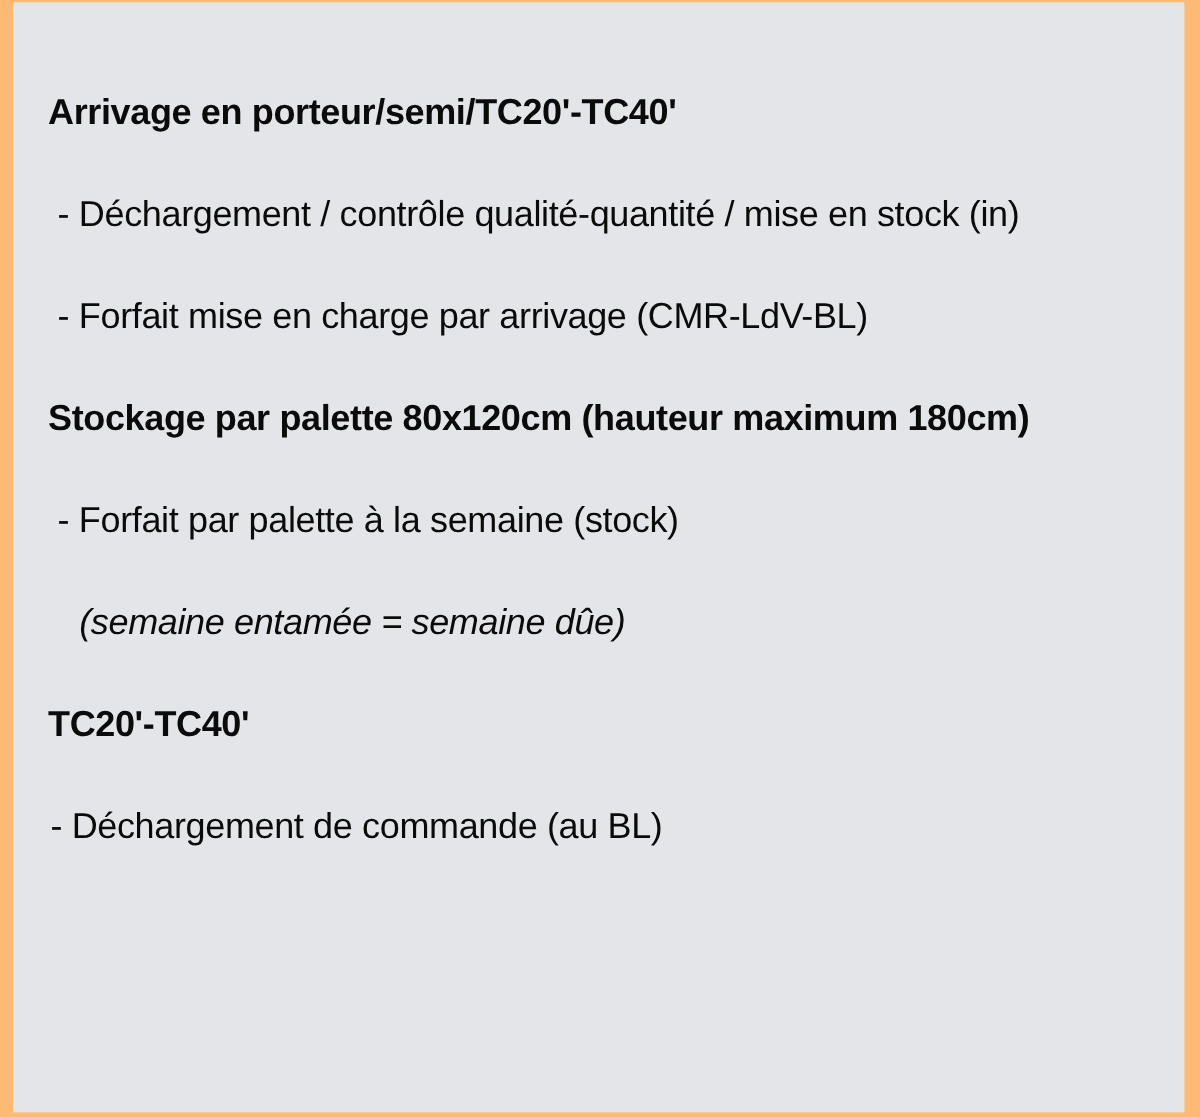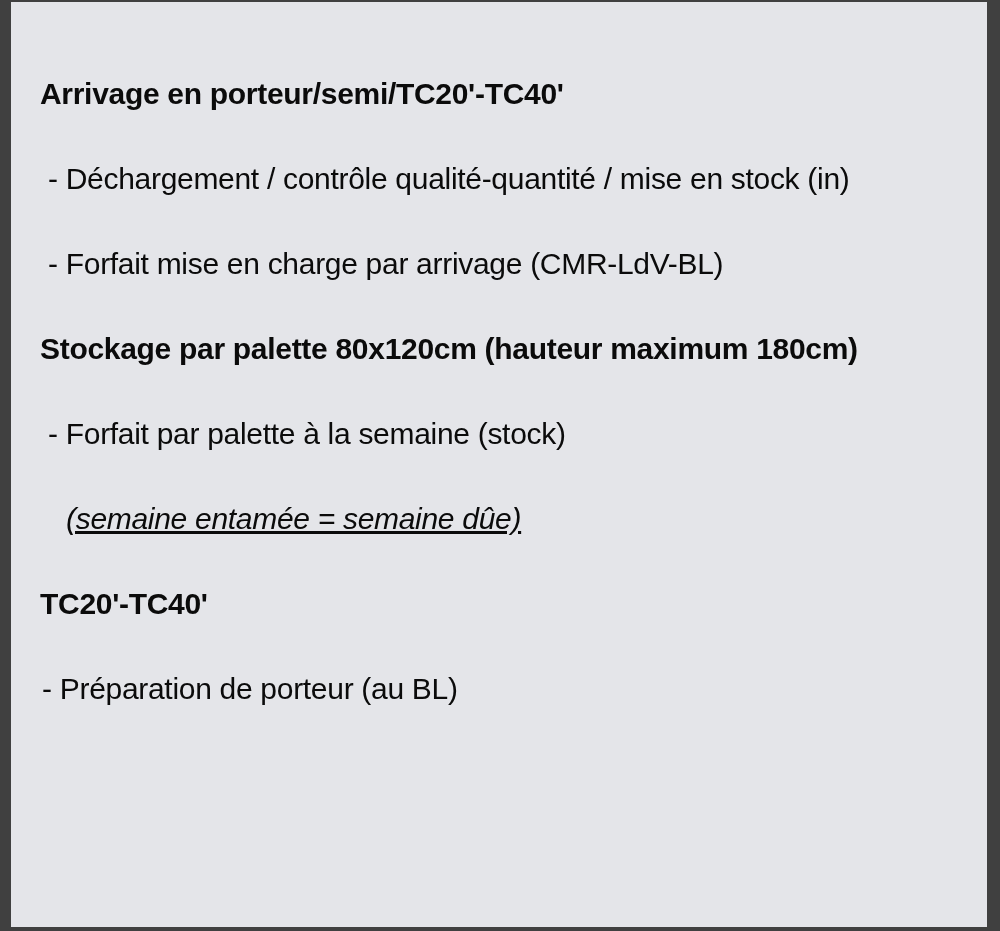--- a/index.html
+++ b/index.html
@@ -8,21 +8,21 @@
     width: 1000px;
     height: 931px;
     background: #000000;
     overflow: hidden;
   }
   .page-frame {
     position: absolute;
     top: 0; left: 0;
     width: 1000px;
     height: 931px;
-    background: #404040;
+    background: #fdba74;
   }
   .doc-panel {
     position: absolute;
     top: 2px;
     left: 11px;
     right: 13px;
     bottom: 4px;
     background: #e4e5e9;
     padding: 69px 18px 0 29px;
     box-sizing: border-box;
@@ -46,34 +46,33 @@
     padding-left: 8px;
   }
   .b-item2 {
     font-weight: normal;
     padding-left: 2px;
   }
   .b-note {
     font-weight: normal;
     font-style: italic;
     padding-left: 26px;
-    text-decoration: underline;
   }
 </style>
 </head>
 <body>
 
 <div class="page-frame">
   <div class="doc-panel">
     <div id="blocks">
         <p class="b-heading">Arrivage en porteur/semi/TC20'-TC40'</p>
         <p class="b-item">- Déchargement / contrôle qualité-quantité / mise en stock (in)</p>
         <p class="b-item">- Forfait mise en charge par arrivage (CMR-LdV-BL)</p>
         <p class="b-heading">Stockage par palette 80x120cm (hauteur maximum 180cm)</p>
         <p class="b-item">- Forfait par palette à la semaine (stock)</p>
         <p class="b-note">(semaine entamée = semaine dûe)</p>
         <p class="b-heading">
           <span>TC20'-TC40'</span>
         </p>
-        <p class="b-item2">- Préparation de porteur (au BL)</p>
+        <p class="b-item2">- Déchargement de commande (au BL)</p>
       </div>
   </div>
 </div>
 
 </body></html>

